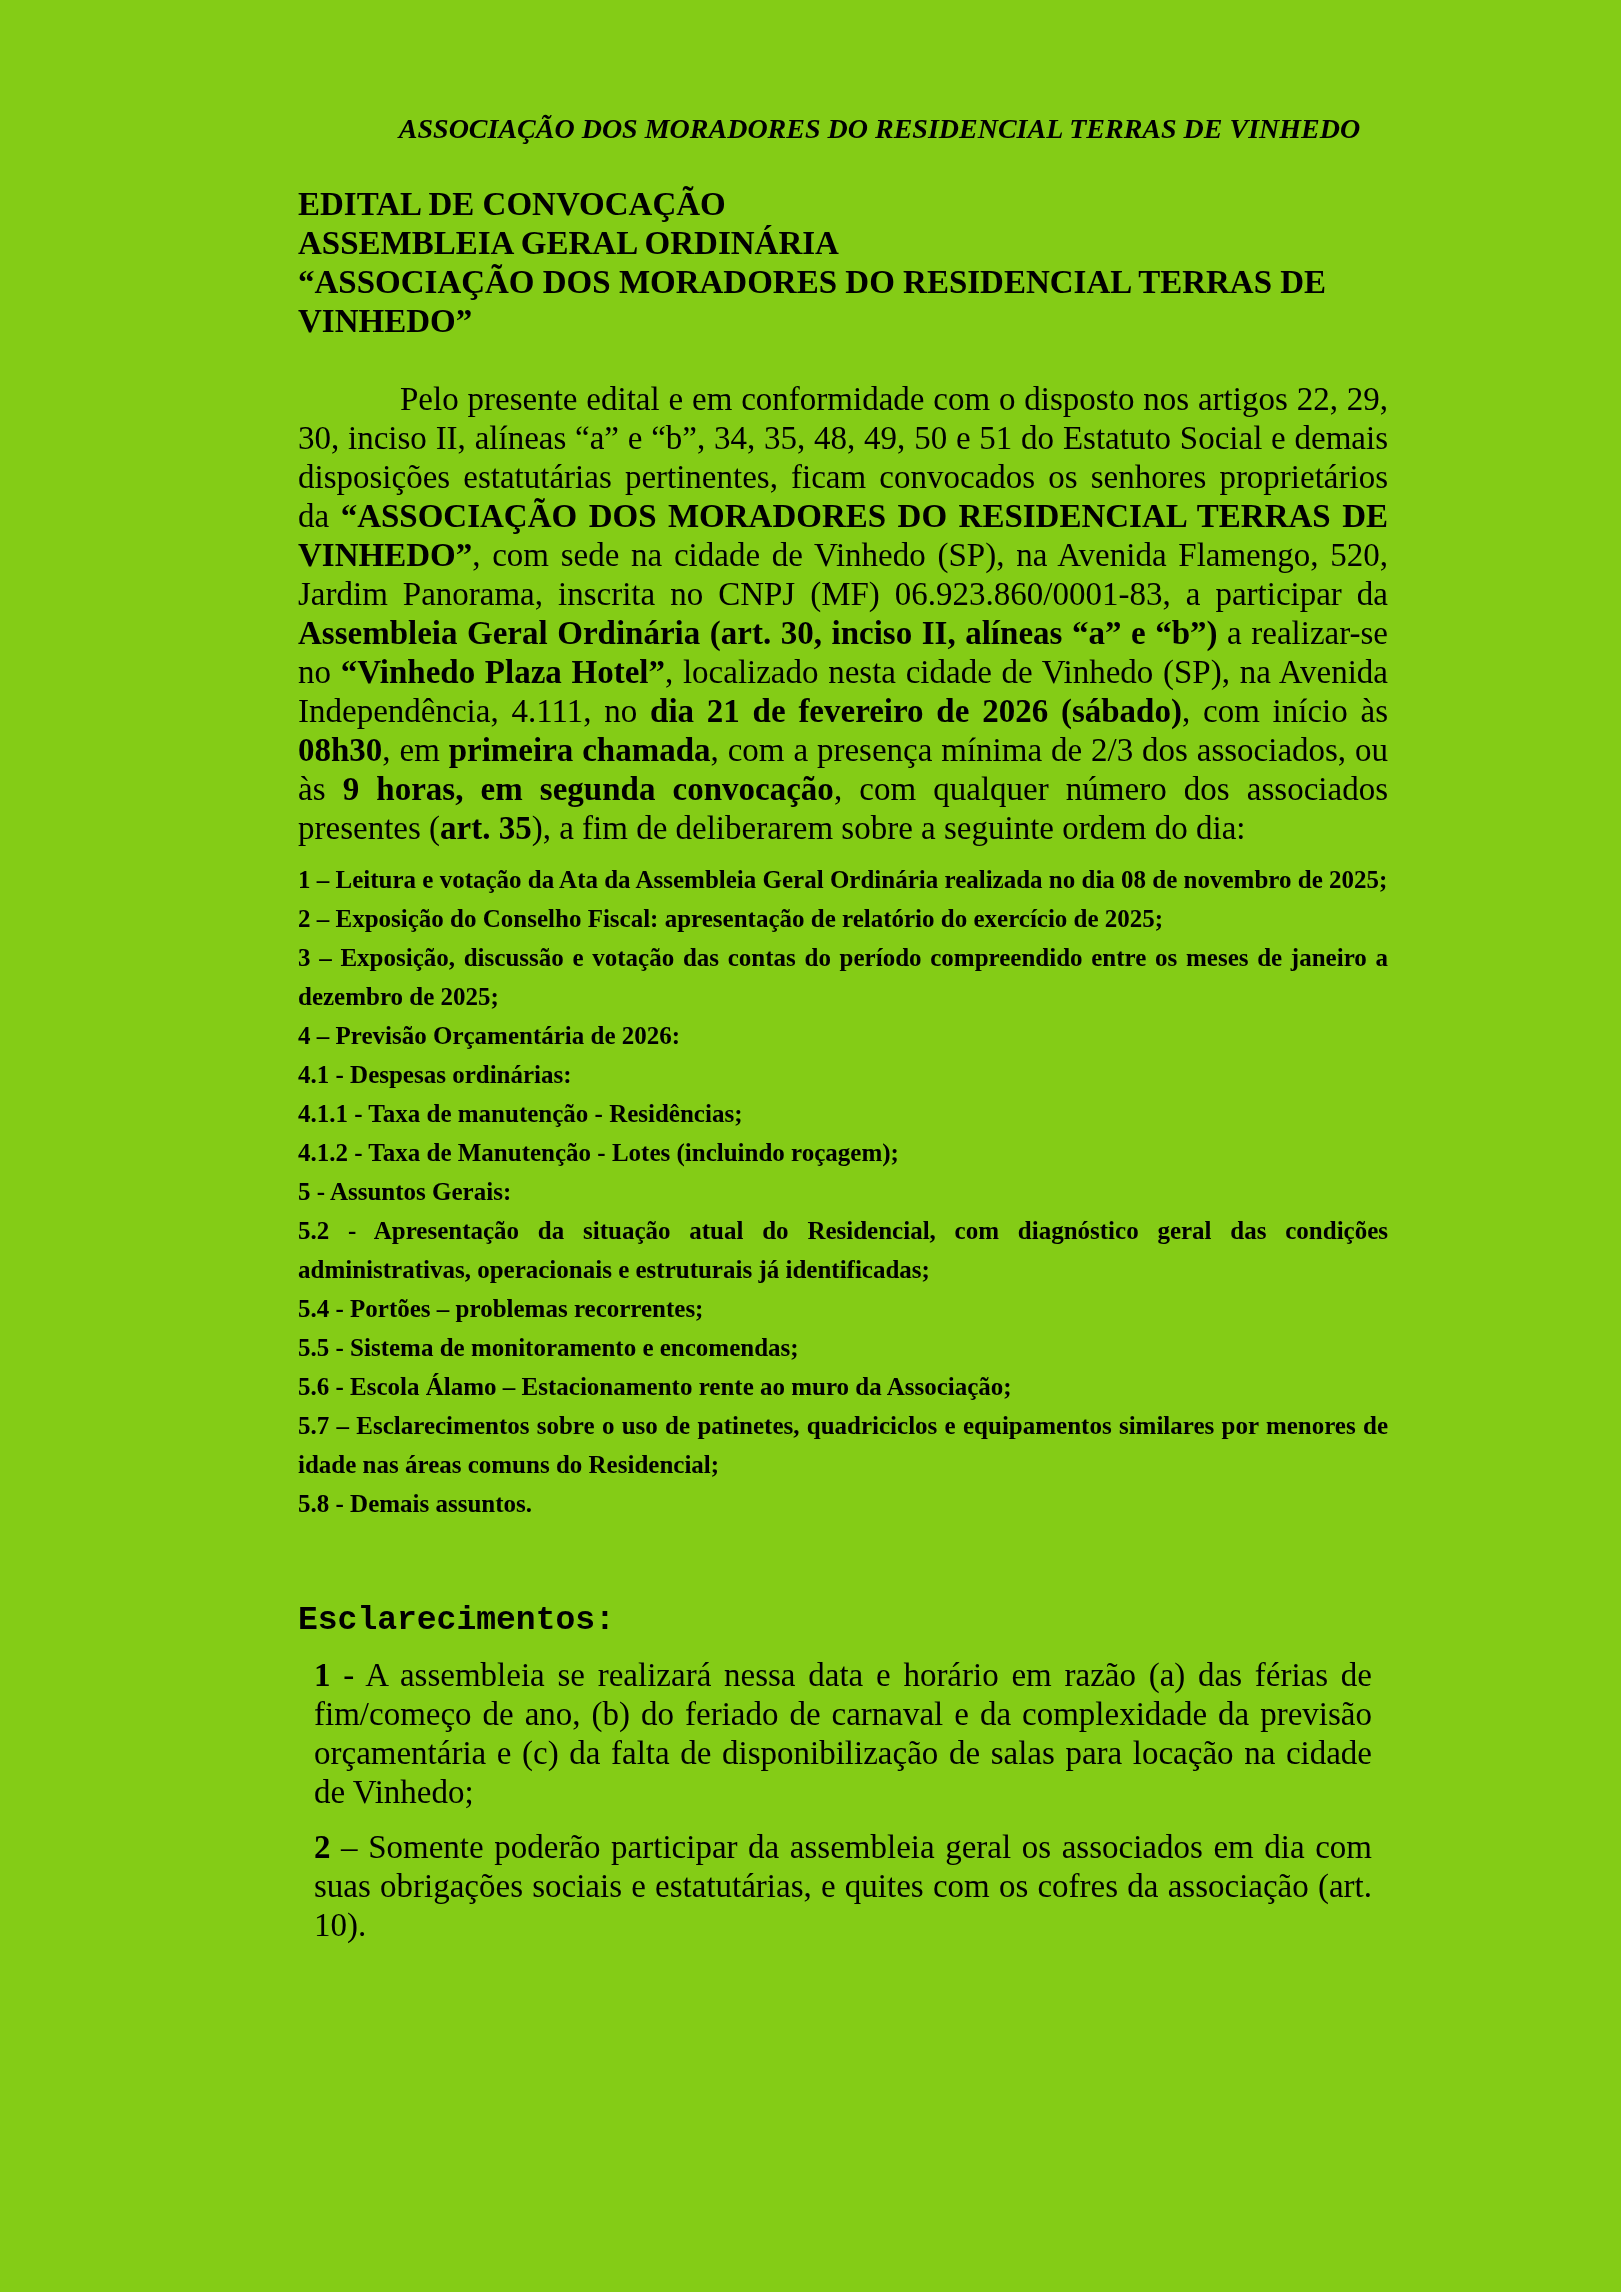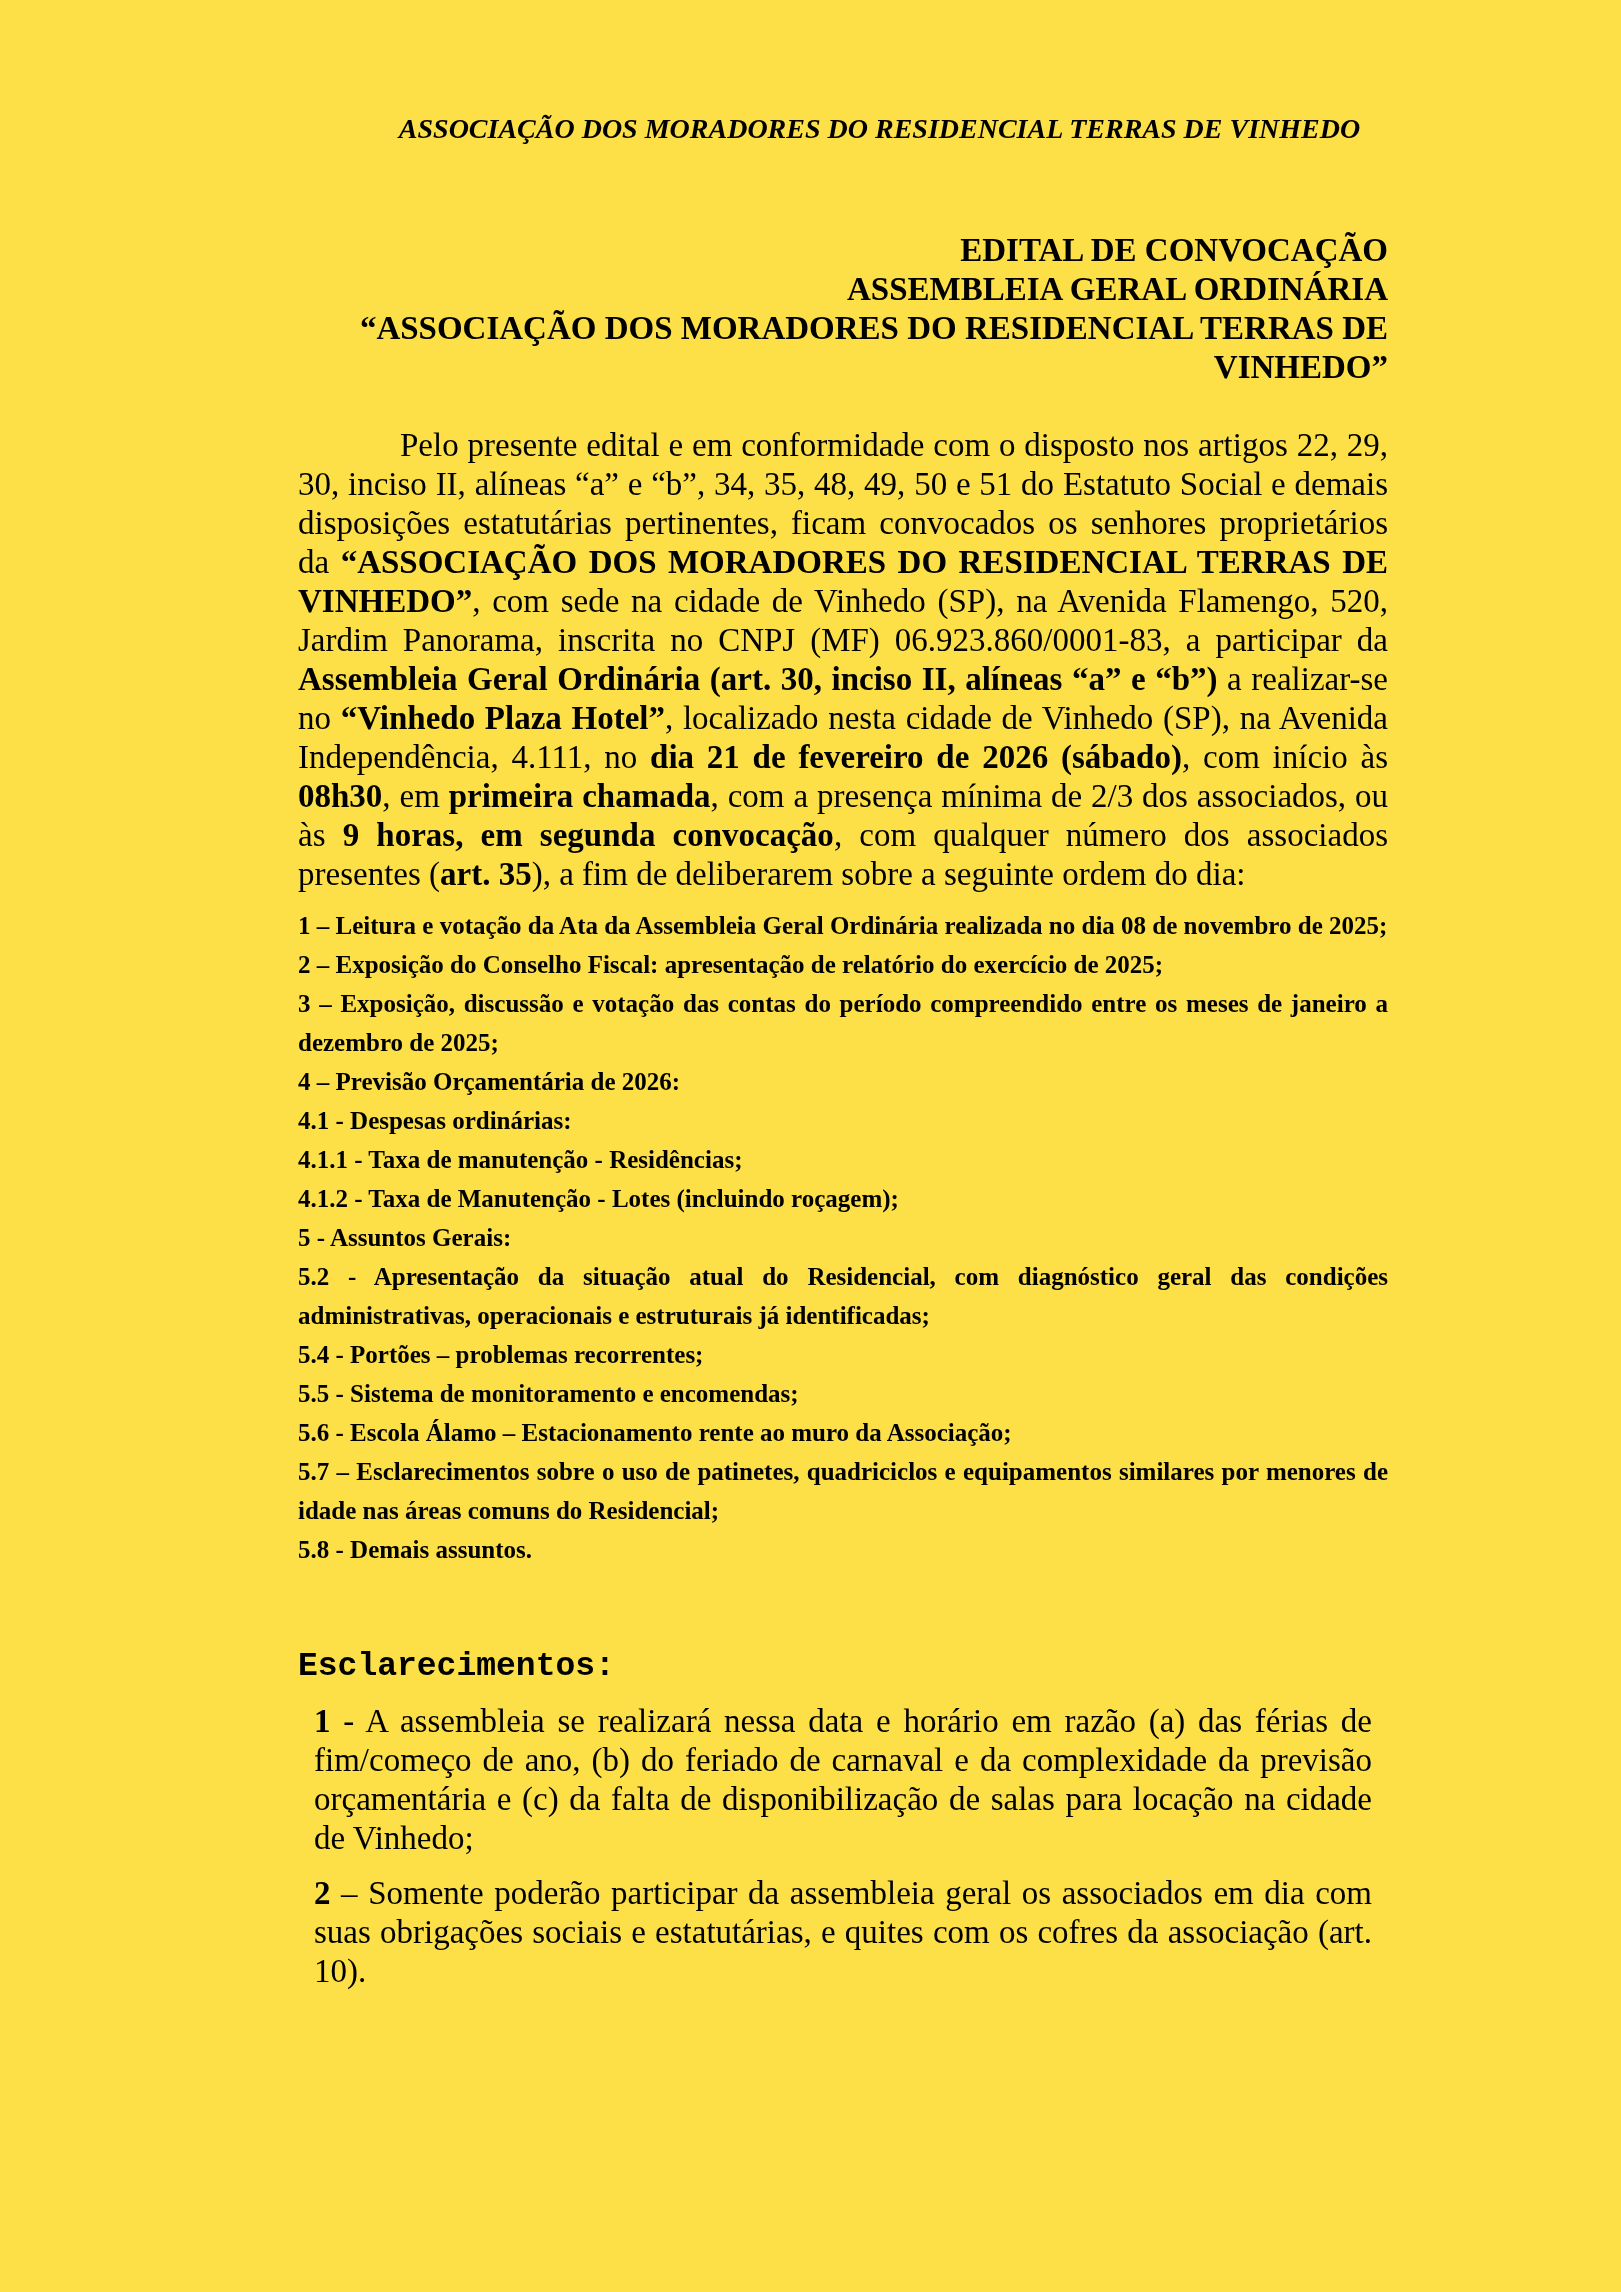--- a/index.html
+++ b/index.html
@@ -4,39 +4,39 @@
 <style>
   html, body {
     margin: 0;
     padding: 0;
     background: #ffffff;
   }
   .page {
     position: relative;
     width: 1621px;
     height: 2293px;
-    background: #fde047;
+    background: #84cc16;
     color: #000000;
     font-family: "Liberation Serif", "DejaVu Serif", serif;
     overflow: hidden;
   }
   .doc-header {
     padding-top: 112px;
     margin-left: 300px;
     width: 1159px;
     text-align: center;
     font-weight: bold;
     font-style: italic;
     font-size: 28px;
     line-height: 33px;
   }
   .title-block {
-    margin: 86px 0 0 298px;
+    margin: 40px 0 0 298px;
     width: 1090px;
-    text-align: right;
+    text-align: left;
     font-weight: bold;
     font-size: 33px;
     line-height: 39px;
   }
   .title-block div { margin: 0; }
   .intro {
     margin: 39px 0 0 298px;
     width: 1090px;
     font-size: 33px;
     line-height: 39px;

